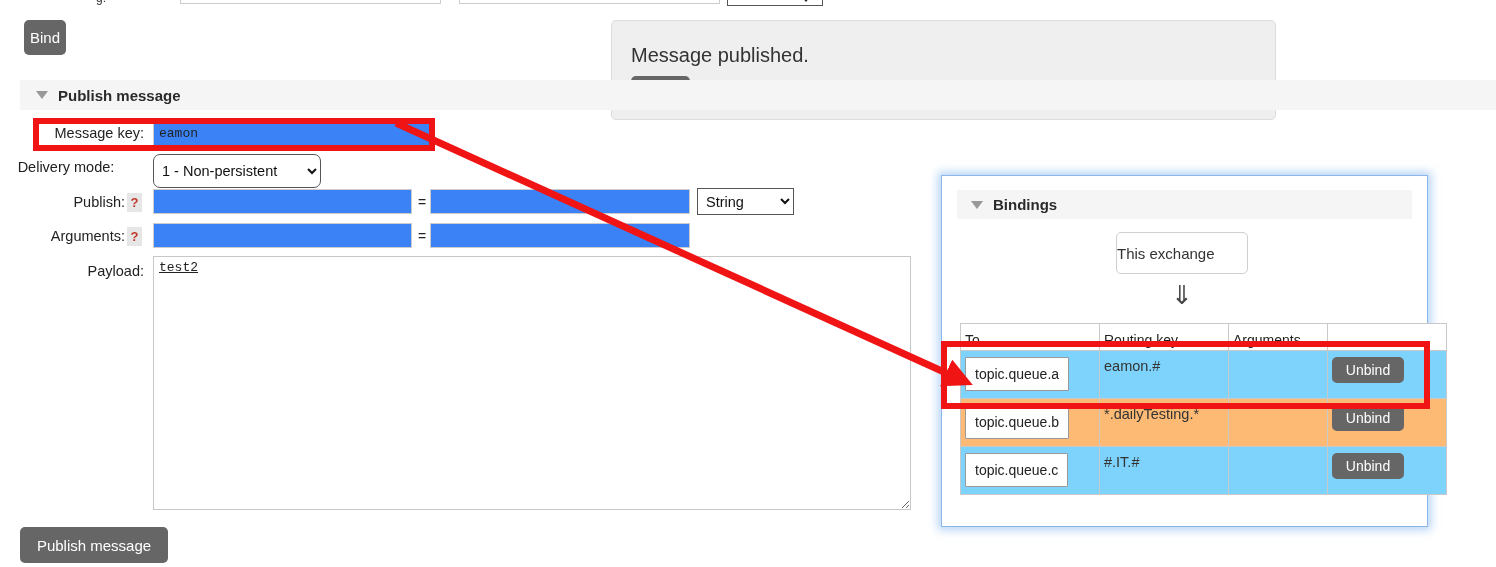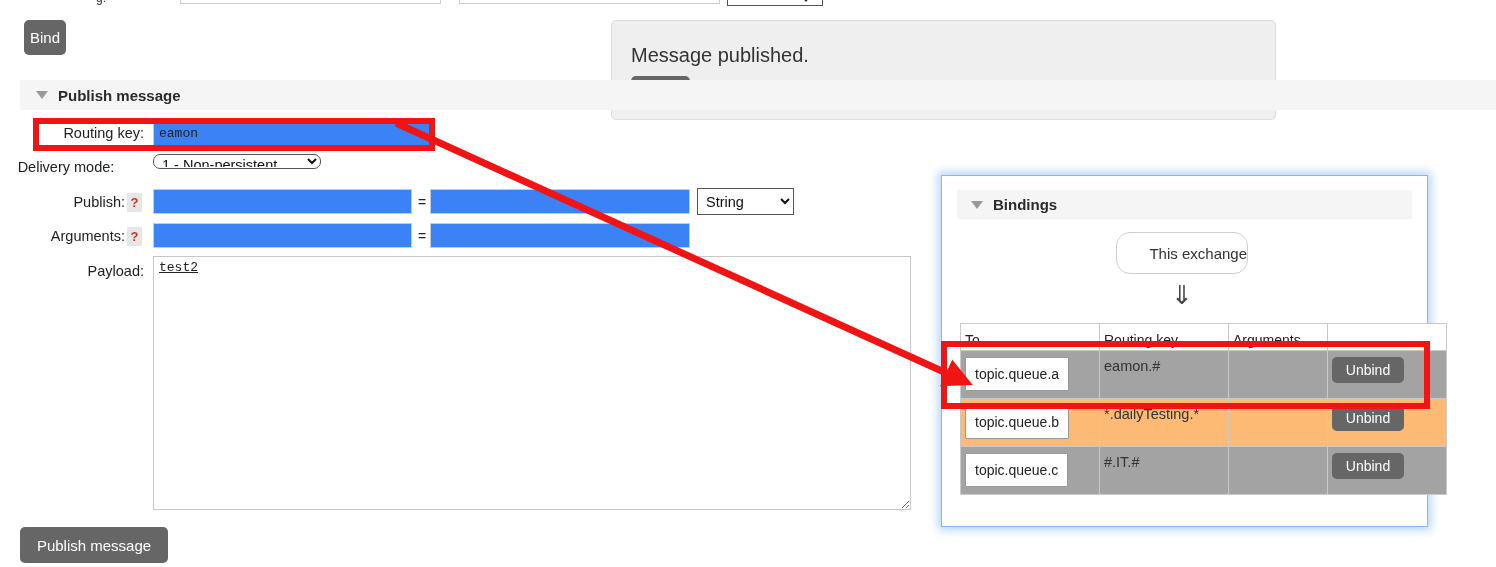--- a/index.html
+++ b/index.html
@@ -104,22 +104,22 @@
     box-shadow:0 0 9px 3px rgba(120,175,240,.55);
     box-sizing:border-box;
   }
   #bindings-head{
     position:absolute;left:15px;top:14px;width:455px;height:29px;
     background:#f5f5f5;display:flex;align-items:center;padding-left:14px;
     box-sizing:border-box;
   }
   #this-exchange-btn{
     position:absolute;left:174px;top:56px;width:132px;height:42px;
-    border:1px solid #cfcfcf;border-radius:14px;background:#fff;
-    display:flex;align-items:center;justify-content:flex-end;
+    border:1px solid #cfcfcf;border-radius:5px;background:#fff;
+    display:flex;align-items:center;justify-content:flex-start;
     font-size:15px;color:#333;box-sizing:border-box;
   }
   #down-arrow{
     position:absolute;left:174px;top:104px;width:132px;height:30px;
     display:flex;align-items:center;justify-content:center;
     font-size:26px;color:#444;line-height:1;
   }
 
   
   table.bindings{
@@ -128,21 +128,21 @@
   }
   table.bindings th{
     text-align:left;font-weight:normal;font-size:14px;color:#222;
     border:1px solid #c9c9c9;border-bottom:1px solid #c9c9c9;
     padding:2px 4px;height:22px;background:#fff;vertical-align:bottom;
   }
   table.bindings td{
     border:1px solid #c9c9c9;padding:4px 4px;vertical-align:top;
     font-size:14px;color:#333;height:48px;box-sizing:border-box;
   }
-  table.bindings tr.odd td{background:#a3a3a3;}
+  table.bindings tr.odd td{background:#7dd3fc;}
   table.bindings tr.even td{background:#fdba74;}
   .queue-chip{
     display:inline-block;border:1px solid #999;background:#fff;
     padding:8px 9px;font-size:14px;color:#222;border-radius:1px;
     margin-top:2px;
   }
   .rk{padding-top:3px;display:block;font-size:14.5px;color:#333;}
   .unbind-btn{width:72px;height:26px;font-size:14px;border-radius:5px;margin-top:2px;}
   .col-to{width:130px;}
   .col-rk{width:120px;}
@@ -170,25 +170,25 @@
   <div id="toast">
     <div id="toast-text">Message published.</div>
     <button class="btn" id="toast-close">Close</button>
   </div>
 
   <div class="section-head" id="publish-head">
     <span class="caret"></span>
     <span class="section-title">Publish message</span>
   </div>
 
-  <div class="form-label" style="left:20px;top:125px;width:124px;">Routing key:</div>
+  <div class="form-label" style="left:20px;top:125px;width:124px;">Message key:</div>
   <input class="txt" style="left: 153px; top: 121px; width: 277px; height: 25px;" value="eamon">
 
   <div class="form-label" style="left:4px;top:159px;width:124px;text-align:center;">Delivery mode:</div>
-  <select class="sel" id="delivery-mode-select" style="left:153px;top:154px;width:168px;height:15px;border-radius:7px;"><option value="1 - Non-persistent">1 - Non-persistent</option><option value="2 - Persistent">2 - Persistent</option></select>
+  <select class="sel" id="delivery-mode-select" style="left:153px;top:154px;width:168px;height:34px;border-radius:7px;"><option value="1 - Non-persistent">1 - Non-persistent</option><option value="2 - Persistent">2 - Persistent</option></select>
 
   <div class="form-label" style="left:20px;top:194px;width:105px;">Publish:</div>
   <div class="qmark" style="left:127px;top:193px;">?</div>
   <input class="txt" style="left: 153px; top: 189px; width: 259px; height: 25px;" value="">
   <div class="eq" style="left:418px;top:194px;">=</div>
   <input class="txt" style="left: 430px; top: 189px; width: 260px; height: 25px;" value="">
   <select class="sel" id="headers-type-select" style="left:697px;top:188px;width:97px;height:27px;"><option value="String">String</option><option value="Number">Number</option><option value="Boolean">Boolean</option><option value="List">List</option></select>
 
   <div class="form-label" style="left:20px;top:228px;width:105px;">Arguments:</div>
   <div class="qmark" style="left:127px;top:227px;">?</div>

